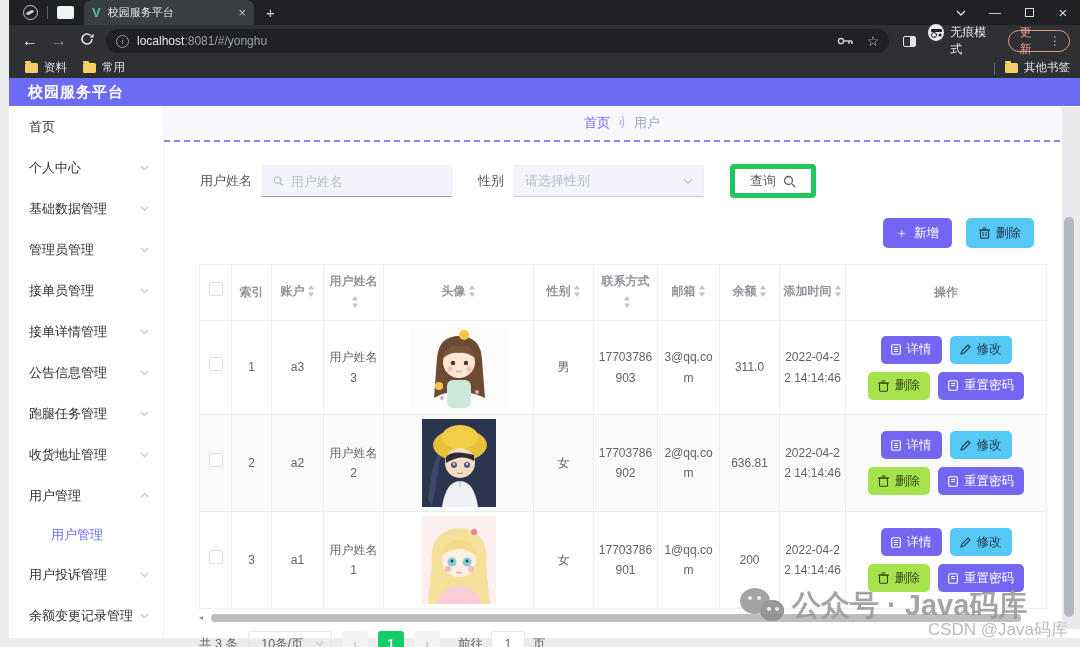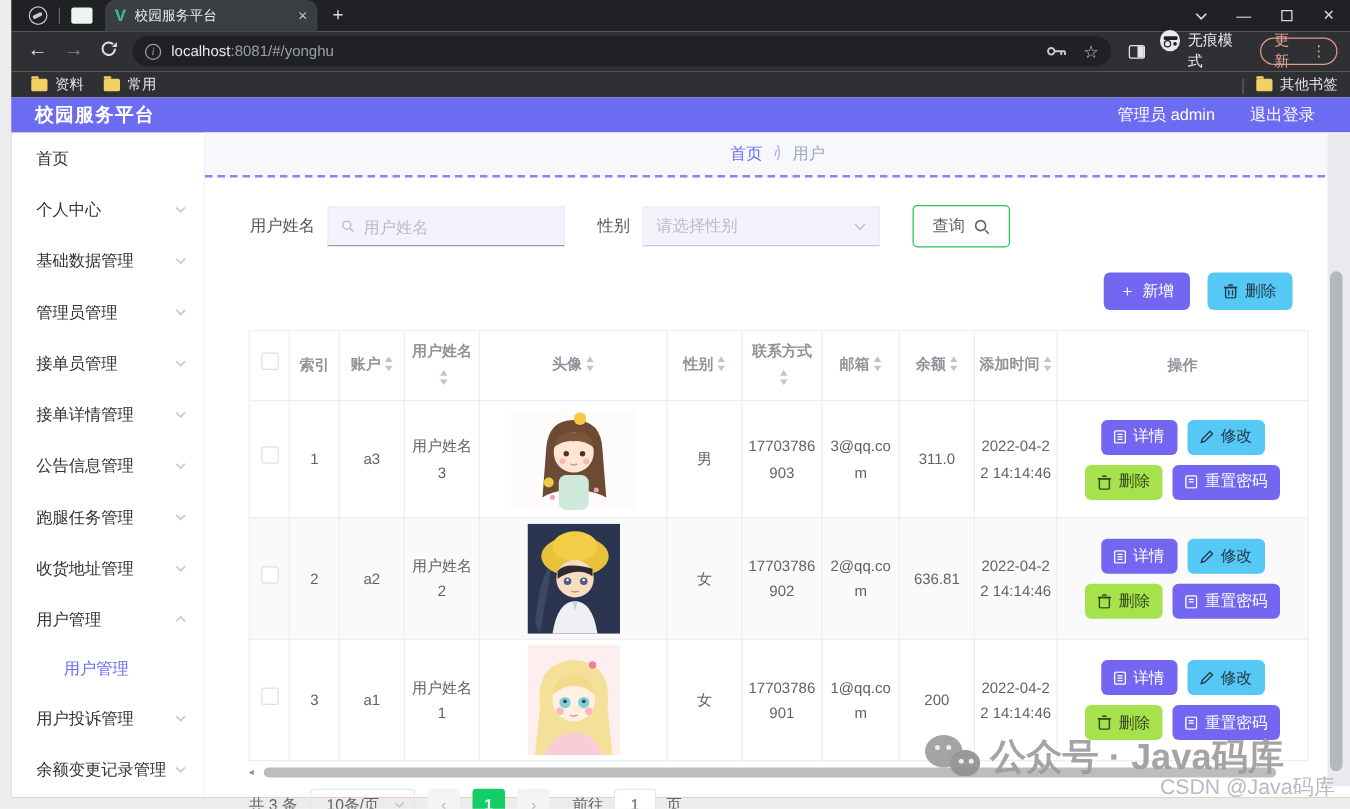--- a/index.html
+++ b/index.html
@@ -49,42 +49,42 @@
   .folder { width:13px; height:10px; background:#f3d063; border-radius:1.5px; position:relative; }
   .folder::before { content:""; position:absolute; left:0; top:-2px; width:6px; height:2px; background:#f3d063; border-radius:1px 1px 0 0; }
   .bm-right { margin-left:auto; display:flex; align-items:flex-end; gap:8px; margin-right:10px; }
   .bm-sep { width:1px; height:12px; background:#5f6368; }
 
   
   .app-header { position:absolute; left:0; top:78px; right:0; height:28px; background:#6c6cf2; color:#fff; display:flex; align-items:center; }
   .app-title { font-size:15px; font-weight:bold; margin-left:19px; letter-spacing:1px; }
   .app-header .right { margin-left:auto; display:flex; gap:28px; margin-right:28px; font-size:13px; }
 
-  .app-body { position:absolute; left:0; top:106px; right:0; bottom:0; background:#c2410c; }
+  .app-body { position:absolute; left:0; top:106px; right:0; bottom:0; background:#0f172a; }
   .sidebar { position:absolute; left:0; top:0; width:155px; bottom:0; background:#fff; border-right:1px solid #f2f2f6; }
   .side-item { height:41px; display:flex; align-items:center; padding:0 14px 0 20px; font-size:13px; color:#303133; cursor:pointer; }
   .side-item .lbl { flex:1; }
   .chev { width:9px; height:9px; position:relative; }
   .chev svg { display:block; }
   .side-sub { height:38px; display:flex; align-items:center; padding-left:42px; font-size:13px; color:#6c6cf2; }
 
   .main { position:absolute; left:155px; top:0; right:0; bottom:0; background:#fff; }
   .crumb-strip { height:36px; background:#f8f8fc; display:flex; align-items:center; justify-content:center; gap:8px; font-size:13px; border-bottom:2px dashed #8585f5; }
   .crumb-home { color:#6c6cf2; }
   .crumb-cur { color:#97a8be; }
   .crumb-ic { color:#b9c3d2; font-size:11px; }
 
   .filter-row { display:flex; align-items:center; margin:22px 0 0 36px; gap:10px; }
   .f-label { font-size:13px; color:#555; }
   .f-input { width:190px; height:32px; background:#f3f4fb; border:1px solid #ececf6; border-bottom:1px solid #9a9aae; display:flex; align-items:center; padding:0 10px; gap:7px; margin-right:16px; }
   .f-input input { border:none; outline:none; background:transparent; font-size:13px; color:#606266; width:100%; }
   .f-input input::placeholder { color:#b8bdc9; }
   .f-select { width:190px; height:32px; background:#f3f4fb; border:1px solid #ececf6; border-bottom:1px solid #c9c9da; display:flex; align-items:center; padding:0 10px; color:#b8bdc9; font-size:13px; margin-right:16px; }
   .f-select .ph { flex:1; }
-  .search-btn { height:34px; padding:0 15px; background:#fff; border:1px solid #22c55e; border-radius:4px; font-size:13px; color:#606266; display:flex; align-items:center; gap:7px; }
+  .search-btn { height:34px; padding:0 15px; background:#fff; border:5px solid #22c55e; border-radius:4px; font-size:13px; color:#606266; display:flex; align-items:center; gap:7px; }
 
   .action-row { display:flex; justify-content:flex-end; margin:20px 46px 0 0; gap:14px; }
   .btn { height:30px; border-radius:5px; border:none; font-size:12.5px; display:flex; align-items:center; justify-content:center; gap:6px; padding:0 13px; cursor:pointer; }
   .btn-purple { background:#7366f0; color:#fff; }
   .btn-cyan { background:#55c8f5; color:#24374a; }
   .btn-lime { background:#a5e24c; color:#35441c; }
 
   .table-wrap { margin:16px 45px 0 35px; }
   table { width:100%; border-collapse:collapse; table-layout:fixed; }
   th,td { border:1px solid #ebeef5; font-size:12px; text-align:center; word-break:break-all; padding:4px 3px; }
@@ -205,24 +205,20 @@
         <span class="bm-sep"></span>
         <span class="bm" style="margin-left:2px;">
           <span class="folder"></span>
           <span>其他书签</span>
         </span>
       </span>
     </div>
 
     <div class="app-header">
       <span class="app-title">校园服务平台</span>
-      <span class="right">
-        <span>管理员 admin</span>
-        <span style="cursor:pointer;">退出登录</span>
-      </span>
     </div>
 
     <div class="app-body">
       <div class="sidebar">
         <div class="side-item">
             <span class="lbl">首页</span>
           </div>
         <div class="side-item">
             <span class="lbl">个人中心</span>
             <span class="chev">

